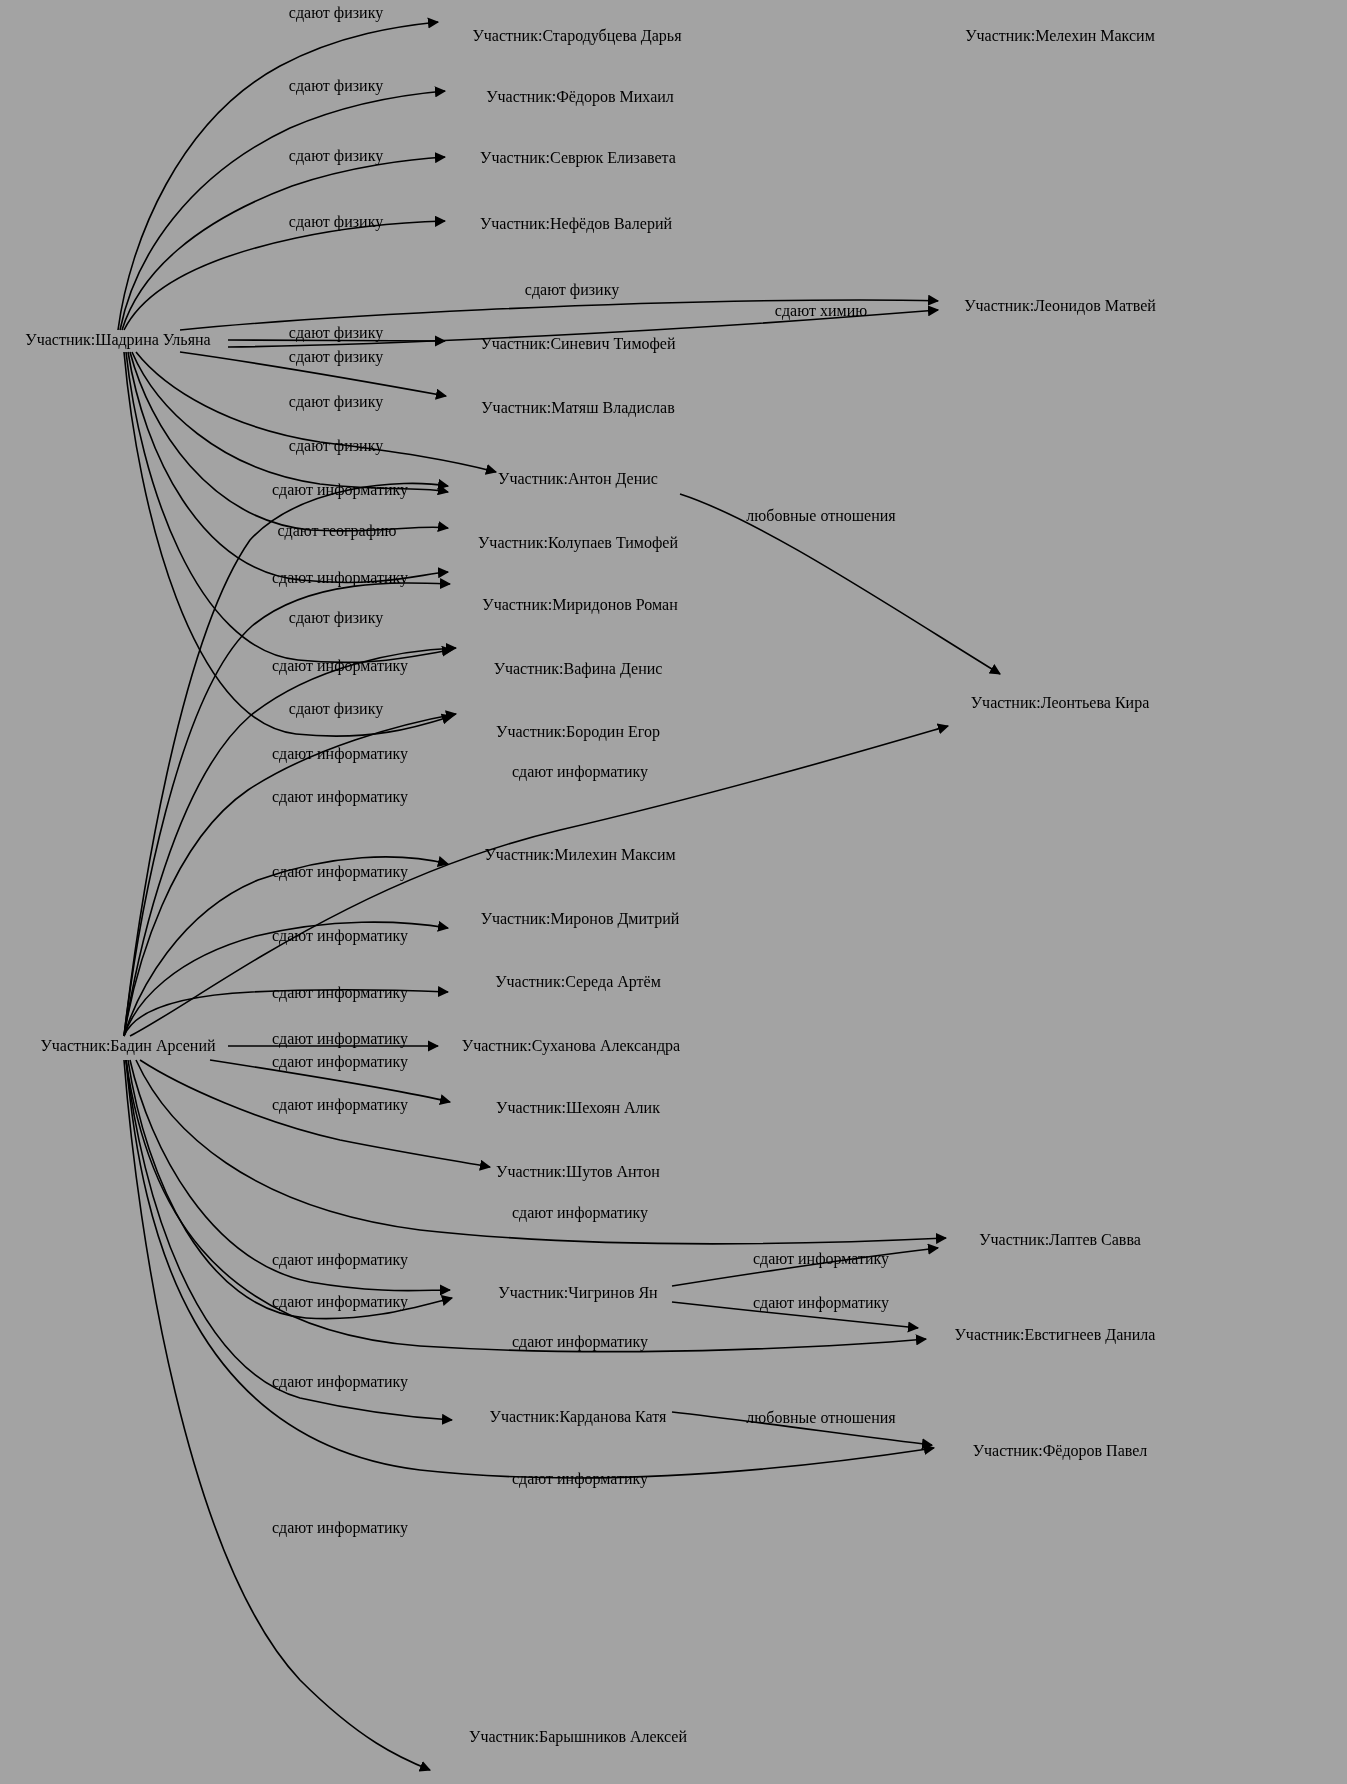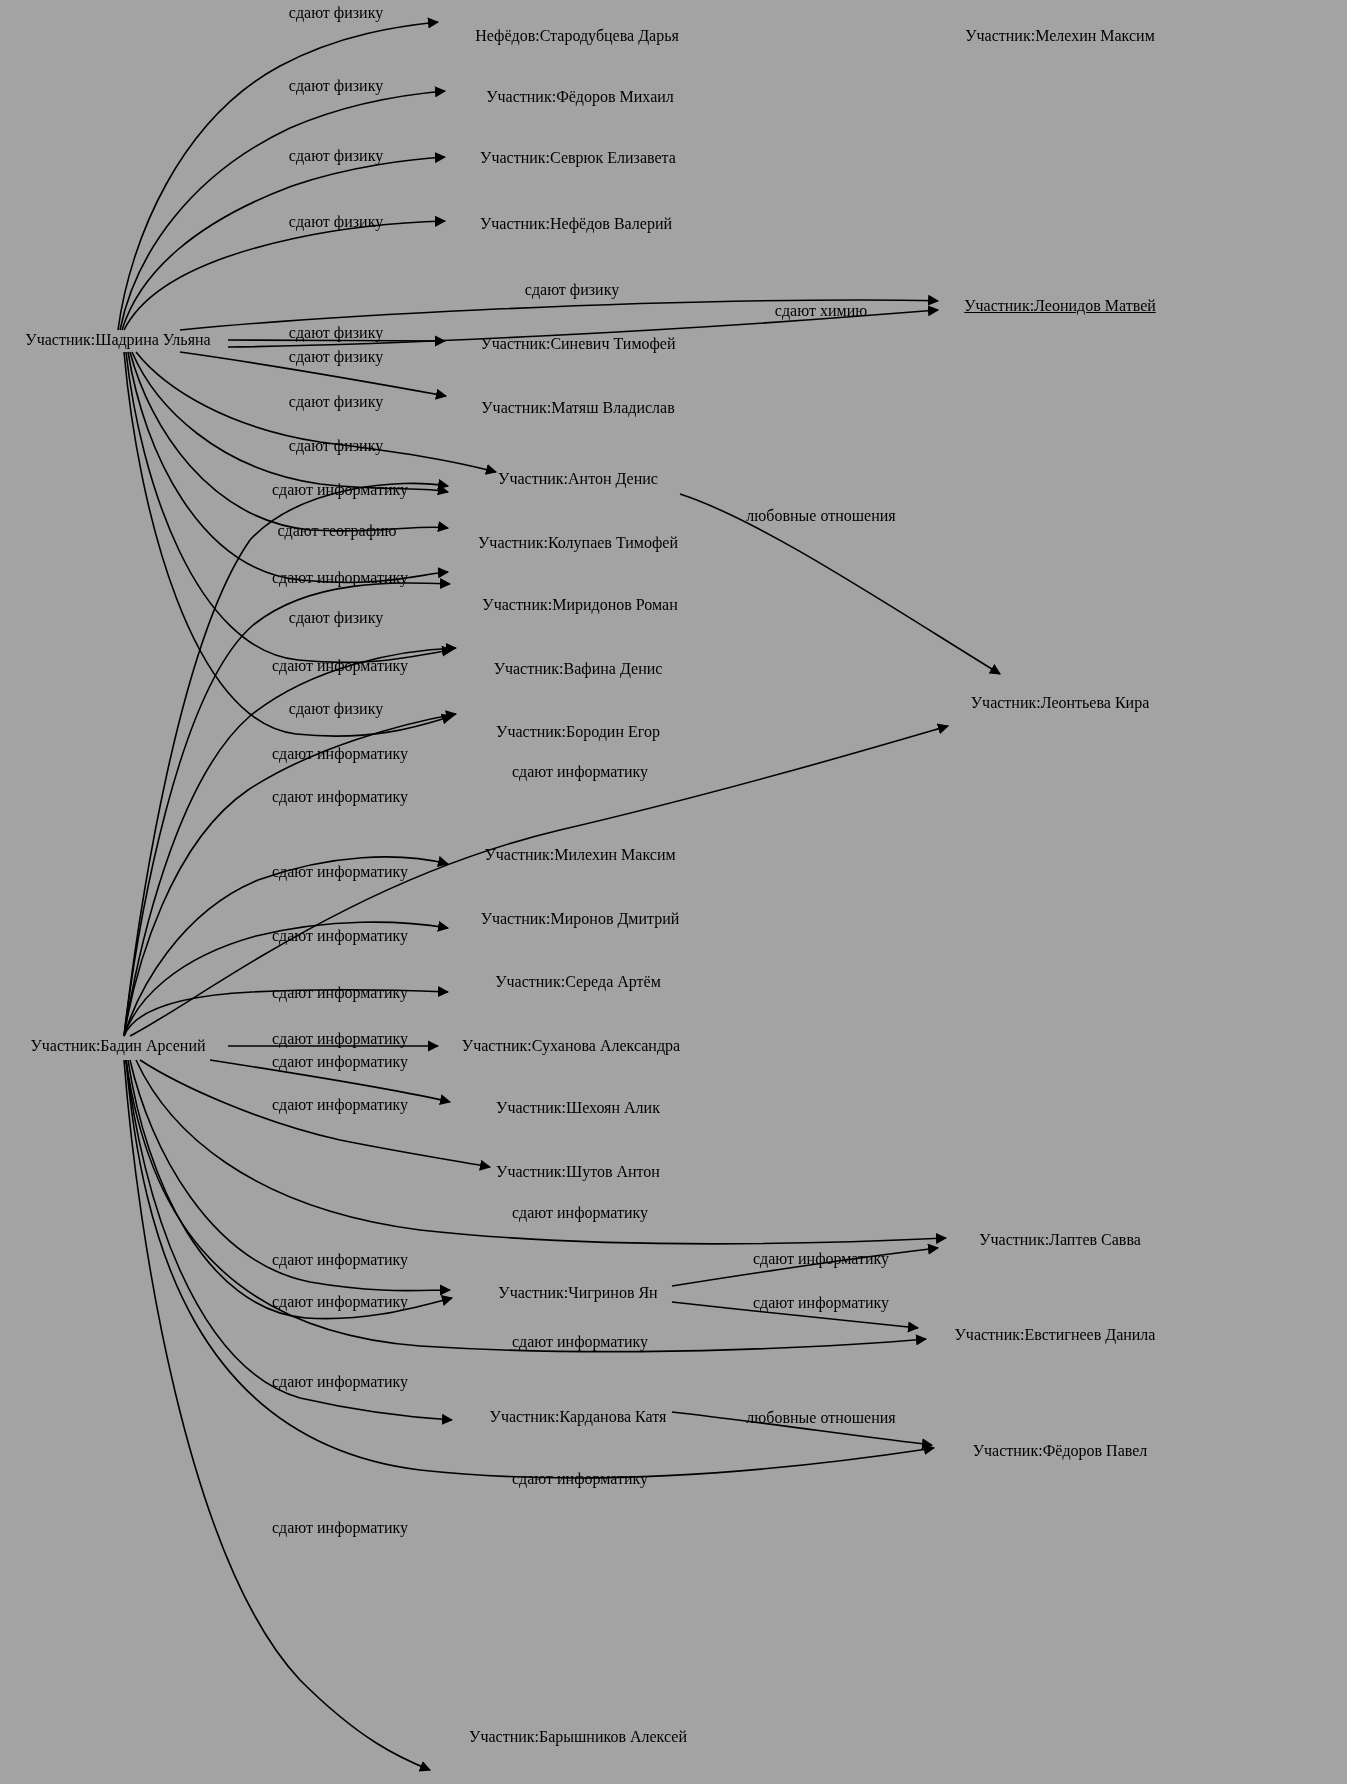--- a/index.html
+++ b/index.html
@@ -122,41 +122,41 @@
       <div class="edge-label" style="left: 821px; top: 1303px;">сдают информатику</div>
       <div class="edge-label" style="left: 580px; top: 1342px;">сдают информатику</div>
       <div class="edge-label" style="left: 340px; top: 1382px;">сдают информатику</div>
       <div class="edge-label" style="left: 821px; top: 1418px;">любовные отношения</div>
       <div class="edge-label" style="left: 580px; top: 1479px;">сдают информатику</div>
       <div class="edge-label" style="left: 340px; top: 1528px;">сдают информатику</div>
       <div class="edge-label" style="left: 821px; top: 516px;">любовные отношения</div>
     </div>
   <div id="node-labels">
       <div class="node-label" style="left: 118px; top: 340px;">Участник:Шадрина Ульяна</div>
-      <div class="node-label" style="left: 118px; top: 1046px;">Участник:Бадин Арсений</div>
-      <div class="node-label" style="left: 577px; top: 36px;">Нефёдов:Стародубцева Дарья</div>
+      <div class="node-label" style="left: 128px; top: 1046px;">Участник:Бадин Арсений</div>
+      <div class="node-label" style="left: 577px; top: 36px;">Участник:Стародубцева Дарья</div>
       <div class="node-label" style="left: 580px; top: 97px;">Участник:Фёдоров Михаил</div>
       <div class="node-label" style="left: 578px; top: 158px;">Участник:Севрюк Елизавета</div>
       <div class="node-label" style="left: 576px; top: 224px;">Участник:Нефёдов Валерий</div>
       <div class="node-label" style="left: 578px; top: 344px;">Участник:Синевич Тимофей</div>
       <div class="node-label" style="left: 578px; top: 408px;">Участник:Матяш Владислав</div>
       <div class="node-label" style="left: 578px; top: 479px;">Участник:Антон Денис</div>
       <div class="node-label" style="left: 578px; top: 543px;">Участник:Колупаев Тимофей</div>
       <div class="node-label" style="left: 580px; top: 605px;">Участник:Миридонов Роман</div>
       <div class="node-label" style="left: 578px; top: 669px;">Участник:Вафина Денис</div>
       <div class="node-label" style="left: 578px; top: 732px;">Участник:Бородин Егор</div>
       <div class="node-label" style="left: 580px; top: 855px;">Участник:Милехин Максим</div>
       <div class="node-label" style="left: 580px; top: 919px;">Участник:Миронов Дмитрий</div>
       <div class="node-label" style="left: 578px; top: 982px;">Участник:Середа Артём</div>
       <div class="node-label" style="left: 571px; top: 1046px;">Участник:Суханова Александра</div>
       <div class="node-label" style="left: 578px; top: 1108px;">Участник:Шехоян Алик</div>
       <div class="node-label" style="left: 578px; top: 1172px;">Участник:Шутов Антон</div>
       <div class="node-label" style="left: 578px; top: 1293px;">Участник:Чигринов Ян</div>
       <div class="node-label" style="left: 578px; top: 1417px;">Участник:Карданова Катя</div>
       <div class="node-label" style="left: 578px; top: 1737px;">Участник:Барышников Алексей</div>
       <div class="node-label" style="left: 1060px; top: 36px;">Участник:Мелехин Максим</div>
-      <div class="node-label" style="left: 1060px; top: 306px; text-decoration: underline;">Участник:Леонидов Матвей</div>
+      <div class="node-label" style="left: 1060px; top: 306px;">Участник:Леонидов Матвей</div>
       <div class="node-label" style="left: 1060px; top: 703px;">Участник:Леонтьева Кира</div>
       <div class="node-label" style="left: 1060px; top: 1240px;">Участник:Лаптев Савва</div>
       <div class="node-label" style="left: 1055px; top: 1335px;">Участник:Евстигнеев Данила</div>
       <div class="node-label" style="left: 1060px; top: 1451px; font-family: Liberation Serif, serif;">Участник:Фёдоров Павел</div>
     </div>
 </div>
 
 </body></html>

